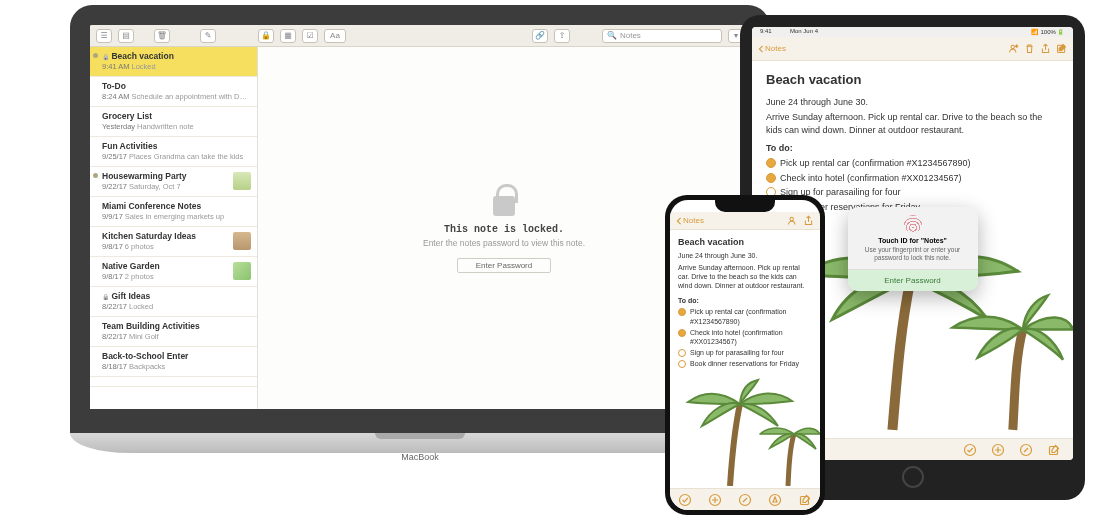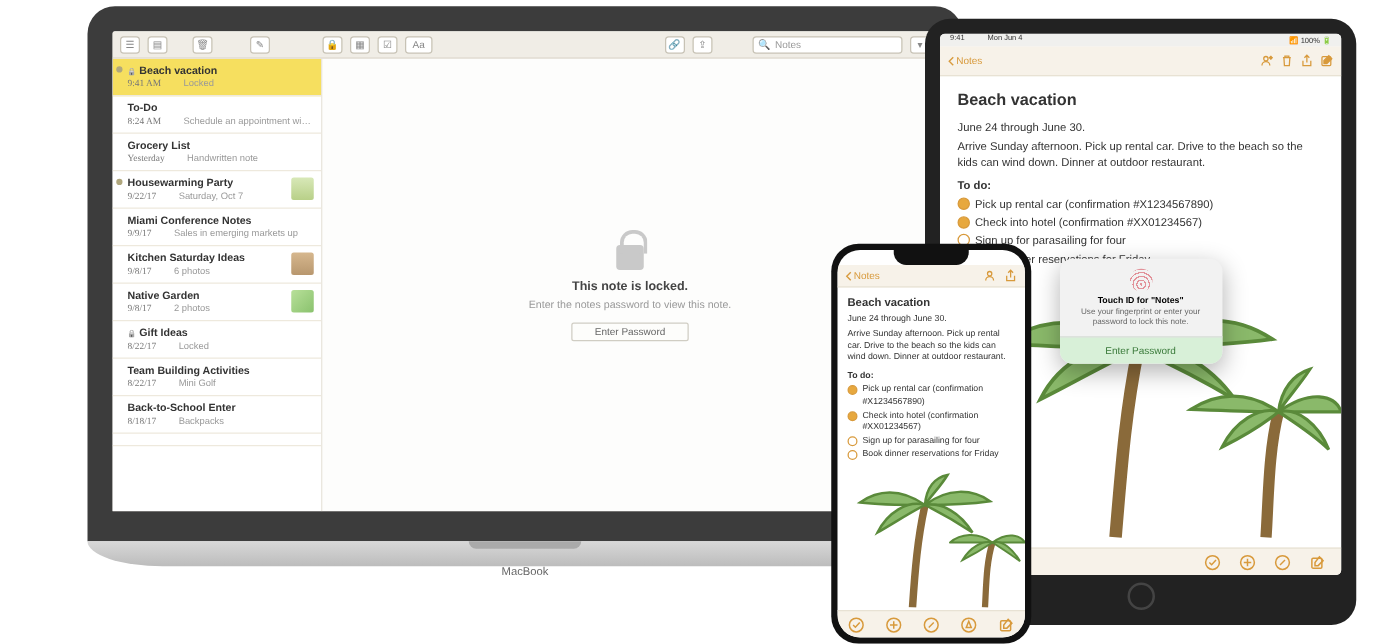--- a/index.html
+++ b/index.html
@@ -54,31 +54,31 @@
   .mac-tb-btn.tight { width:16px;}
   .spacer { flex:1; }
   .mac-search { width:120px; height:14px; border:1px solid #c7c2b5; border-radius:3px; font-size:8px; padding:0 4px; color:#999; display:flex; align-items:center; gap:3px; background:#fff;}
 
   .mac-body { display:flex; height:calc(100% - 22px); }
   .mac-sidebar { width:168px; background:#fff; border-right:1px solid #e4e0d5; overflow:hidden; font-size:8px;}
   .mac-content { flex:1; background:#fdfdfc; display:flex; flex-direction:column; align-items:center; justify-content:center; color:#888;}
   .lock-icon { width:28px; height:32px; position:relative; margin-bottom:8px;}
   .lock-icon::before { content:""; position:absolute; left:3px; top:12px; width:22px; height:20px; background:#c9c9c9; border-radius:3px;}
   .lock-icon::after { content:""; position:absolute; left:6px; top:0; width:16px; height:16px; border:3px solid #c9c9c9; border-radius:10px 10px 0 0; border-bottom:none;}
-  .locked-title { font-size:10px; font-weight:600; color:#444; margin-bottom:3px;}
+  .locked-title { font-size:10px; font-weight:600; color:#444; margin-bottom:3px;font-family:Liberation Mono, monospace;}
   .locked-sub { font-size:8.5px; color:#999; margin-bottom:10px;}
   .mac-pw-btn { font-size:8px; padding:2px 18px; border:1px solid #d0cdc3; background:#fdfdfb; border-radius:2px; color:#666;}
 
   .note-item { padding:4px 8px 5px 12px; border-bottom:1px solid #eee9dd; position:relative;}
   .note-item.sel { background:#f6df5f;}
   .note-item.pinline::before { content:""; position:absolute; left:3px; top:6px; width:5px; height:5px; background:#b0a77d; border-radius:50%;}
   .ni-lock::before { content:"🔒"; font-size:6px; margin-right:2px; filter:grayscale(1);}
   .note-title { font-size:8.5px; font-weight:700; color:#333; }
   .note-sub { font-size:7.5px; color:#999; margin-top:1px; white-space:nowrap; overflow:hidden; text-overflow:ellipsis;}
-  .note-sub .d { color:#777; margin-right:18px;font-family:Liberation Serif, serif;}
+  .note-sub .d { color:#777; margin-right:2px;}
   .thumb { position:absolute; right:6px; top:5px; width:18px; height:18px; border-radius:2px; background:linear-gradient(135deg,#b8e099,#8ac26e);}
   .thumb.photo { background:linear-gradient(#d6b78e,#b8976e);}
   .thumb.map { background:linear-gradient(#d8e8b8,#b8d088);}
 
   
   .iphone {
     position:absolute;
     left:665px; top:195px;
     width:160px; height:320px;
     background:#111; border-radius:22px; padding:5px;
@@ -175,20 +175,24 @@
          <div class="note-sub"><span class="d">9:41 AM</span>Locked</div>
           </div>
           <div class="note-item">
             <div class="note-title ">To-Do</div>
          <div class="note-sub"><span class="d">8:24 AM</span>Schedule an appointment with Dr…</div>
           </div>
           <div class="note-item">
             <div class="note-title ">Grocery List</div>
          <div class="note-sub"><span class="d">Yesterday</span>Handwritten note</div>
           </div>
+          <div class="note-item">
+            <div class="note-title ">Fun Activities</div>
+         <div class="note-sub"><span class="d">9/25/17</span>Places Grandma can take the kids</div>
+          </div>
           <div class="note-item pinline">
             <div class="note-title ">Housewarming Party</div>
          <div class="note-sub"><span class="d">9/22/17</span>Saturday, Oct 7</div>
             <div class="thumb map"></div>
           </div>
           <div class="note-item">
             <div class="note-title ">Miami Conference Notes</div>
          <div class="note-sub"><span class="d">9/9/17</span>Sales in emerging markets up</div>
           </div>
           <div class="note-item">

